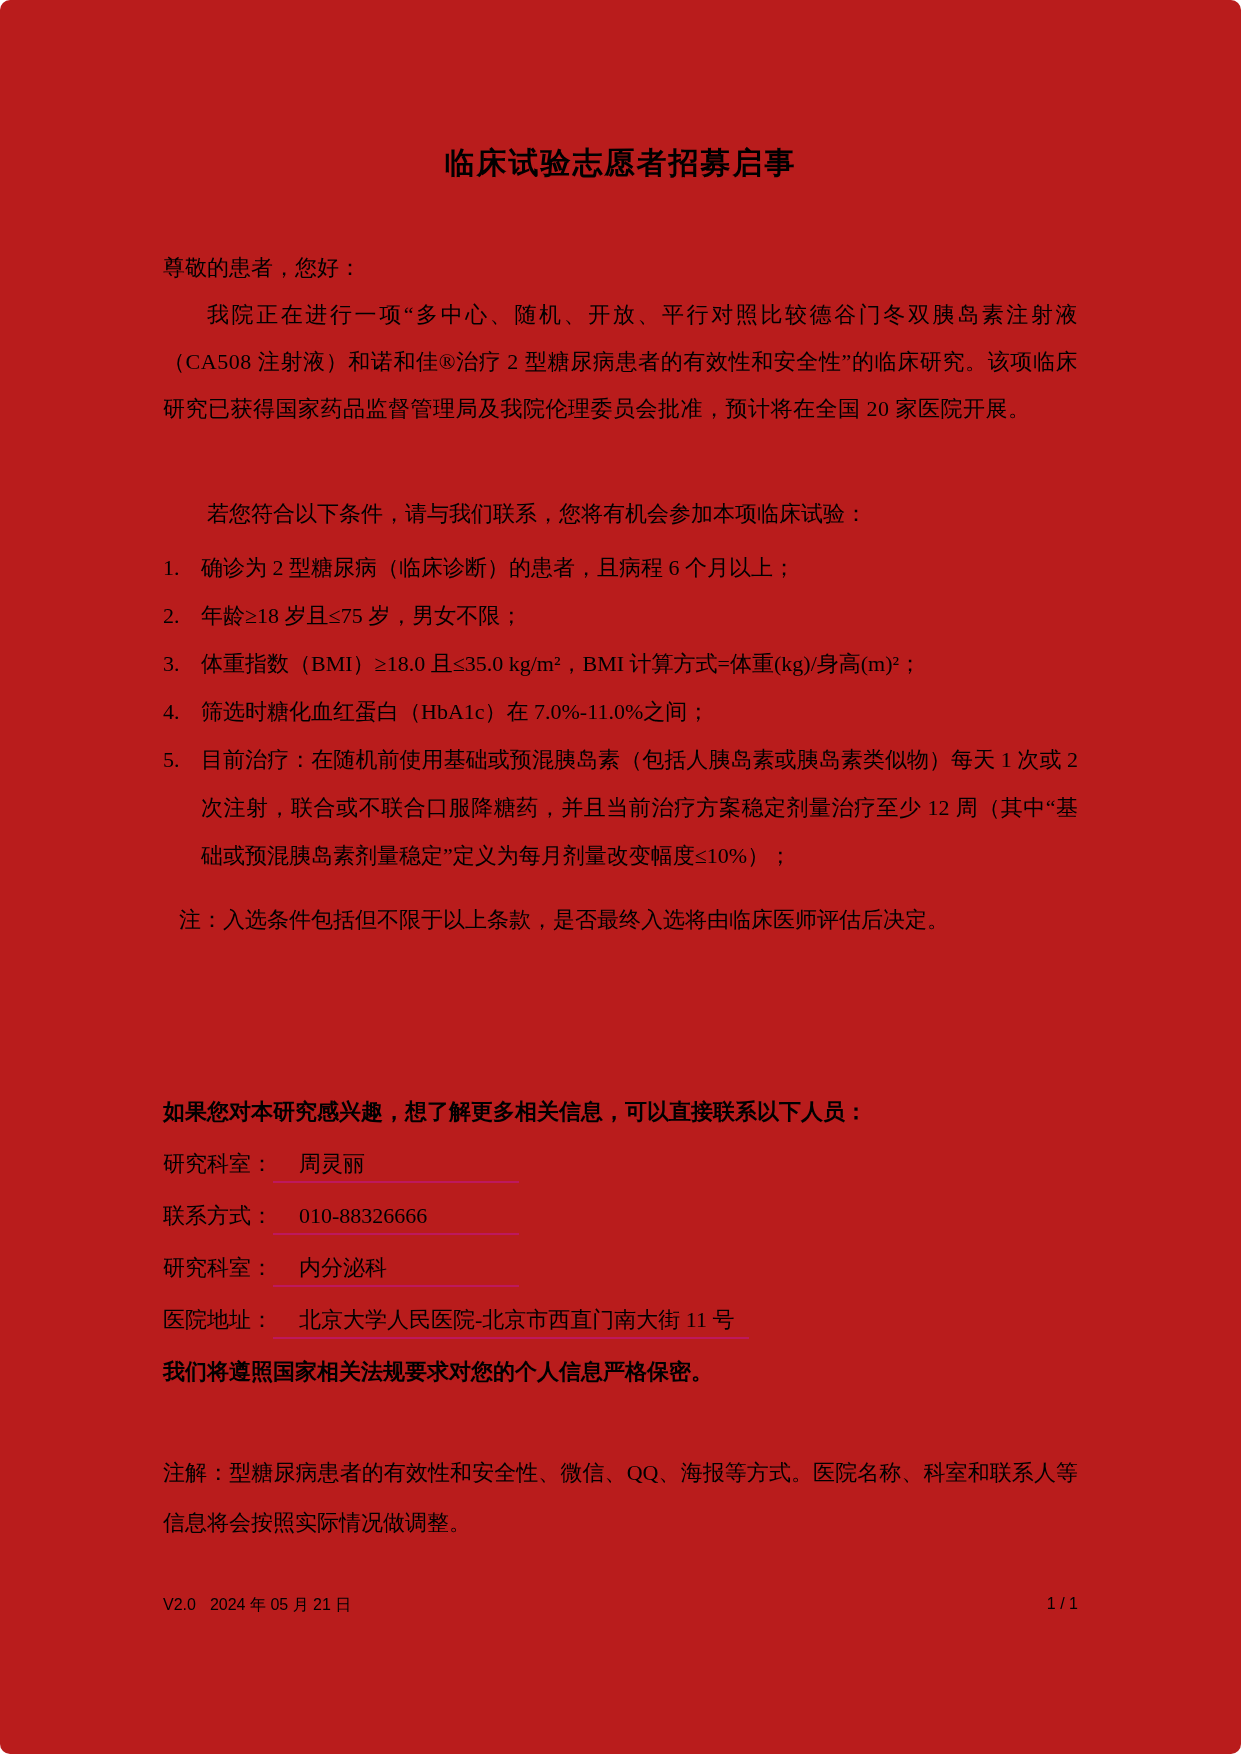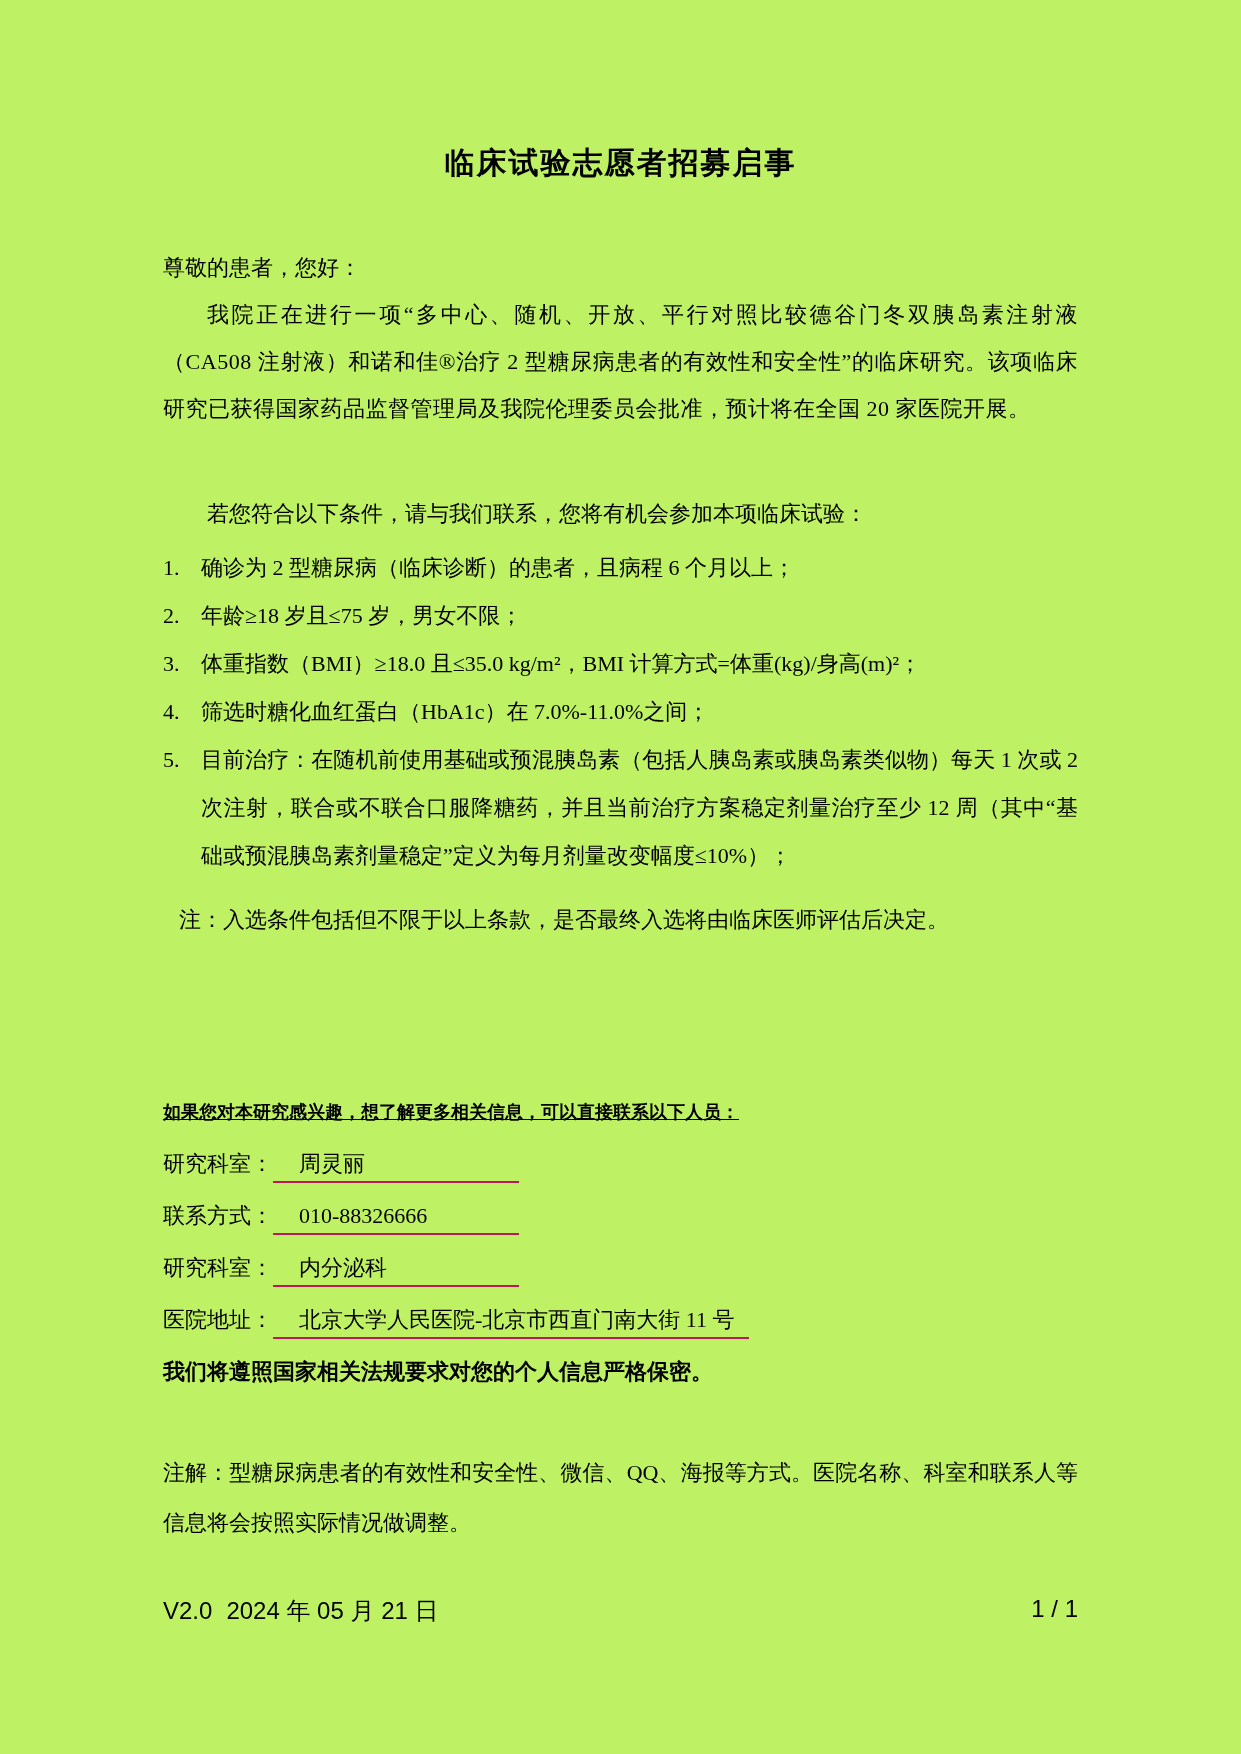--- a/index.html
+++ b/index.html
@@ -1,27 +1,28 @@
 <!DOCTYPE html>
 <html><head>
 <meta charset="utf-8">
 <style>
   * { box-sizing: border-box; }
   html, body { margin: 0; padding: 0; background: #ffffff; }
   .page {
     width: 1241px;
     height: 1754px;
     margin: 0 auto;
-    background: #bef264;
+    background: #b91c1c;
     position: relative;
     overflow: hidden;
     padding: 142px 163px 16px 163px;
     font-family: "Liberation Serif", "DejaVu Serif", serif;
     font-size: 22px;
     color: #000000;
+    border-radius: 10px;
   }
   .doc-title {
     margin: 0;
     font-size: 30px;
     font-weight: 700;
     text-align: center;
     letter-spacing: 2px;
     line-height: 42px;
     font-family: "Liberation Serif", "DejaVu Serif", serif;
   }
@@ -63,22 +64,21 @@
   }
   .note-line {
     margin: 16px;
     line-height: 48px;
   }
   .contact-intro {
     margin: 142px 0 0 0;
     line-height: 52px;
     font-family: "Liberation Sans", "DejaVu Sans", sans-serif;
     font-weight: 700;
-    font-size: 18px;
-    text-decoration: underline;
+    font-size: 22px;
   }
   .contact-row {
     line-height: 52px;
     white-space: nowrap;
   }
   .contact-label { display: inline-block; }
   .contact-value {
     display: inline-block;
     border-bottom: 2px solid #be185d;
     min-width: 246px;
@@ -98,21 +98,21 @@
     text-align: justify;
     text-justify: inter-character;
   }
   .page-footer {
     position: absolute;
     left: 163px;
     right: 163px;
     top: 1595px;
     display: flex;
     justify-content: space-between;
-    font-size: 24px;
+    font-size: 16px;
     font-family: "Liberation Sans", "DejaVu Sans", sans-serif;
   }
   .footer-left span { margin-right: 14px; }
 </style>
 </head>
 <body>
 
 <div class="page">
 
   <h1 class="doc-title">临床试验志愿者招募启事</h1>

